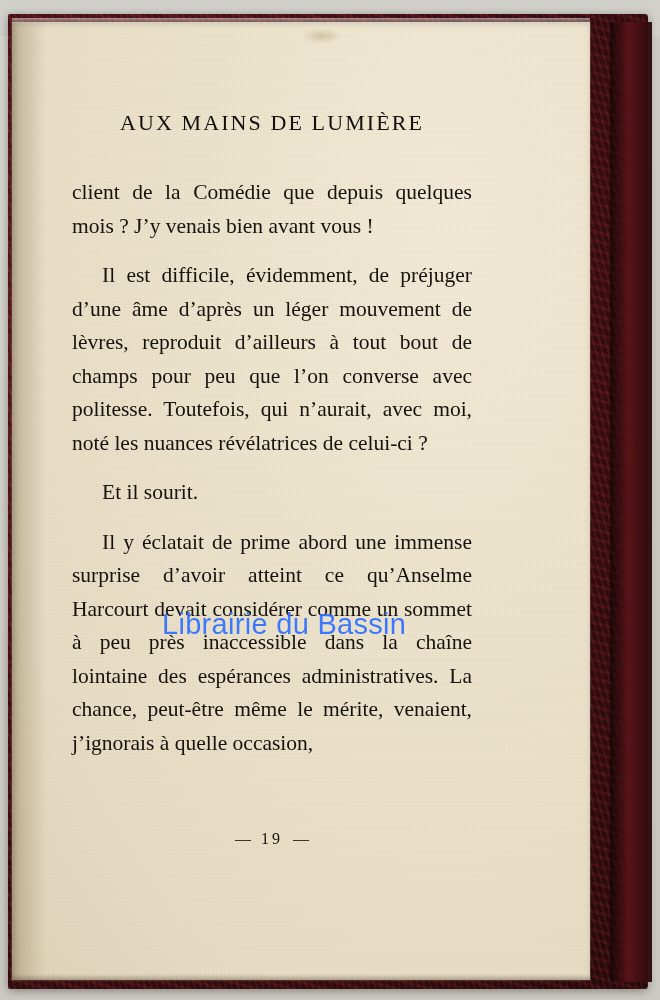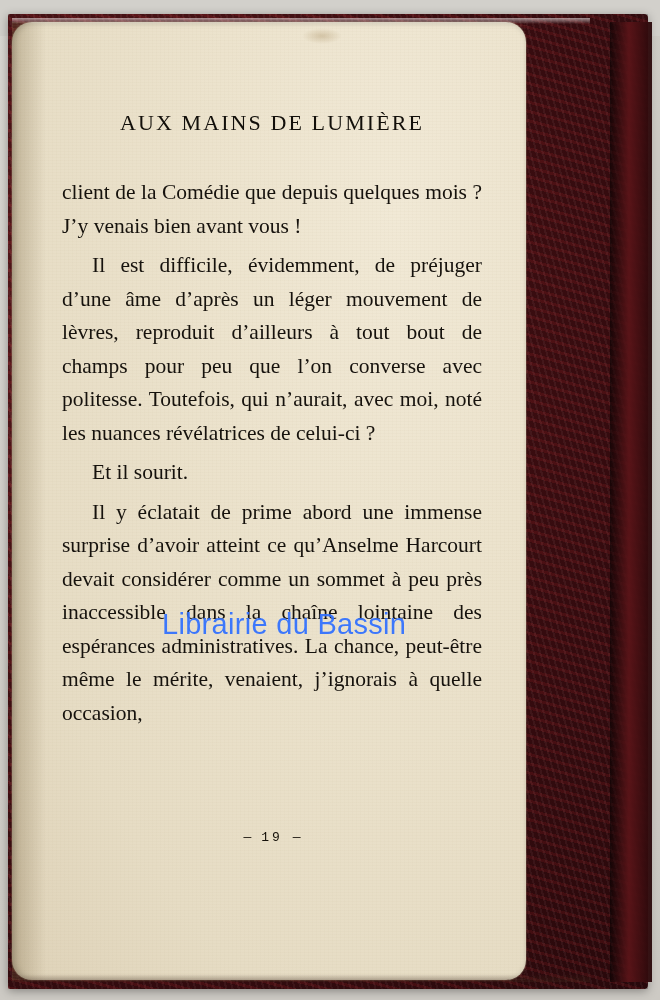--- a/index.html
+++ b/index.html
@@ -63,26 +63,25 @@
     width: 42px;
     height: 960px;
     background: linear-gradient(to right, rgba(0,0,0,0.55), rgba(90,20,24,0.95) 45%, rgba(40,8,10,0.95));
   }
 
   
   .page {
     position: absolute;
     left: 12px;
     top: 22px;
-    width: 514px;
+    width: 578px;
     height: 958px;
     background:
       radial-gradient(ellipse at 75% 20%, #f1e9d6 0%, #ece3cd 35%, #e6dcc4 75%, #ded2b8 100%);
     box-shadow: 2px 0 6px rgba(0,0,0,0.25) inset, 0 0 0 1px rgba(160,145,115,0.25);
-    border-radius: 20px;
   }
   .page-grain {
     position: absolute;
     inset: 0;
     background:
       repeating-linear-gradient(0deg, rgba(190,175,140,0.05) 0 1px, rgba(255,255,255,0.0) 1px 3px),
       repeating-linear-gradient(90deg, rgba(190,175,140,0.045) 0 1px, rgba(255,255,255,0.0) 1px 4px);
     pointer-events: none;
   }
   
@@ -113,41 +112,40 @@
     font-size: 22px;
     letter-spacing: 2.1px;
     text-align: center;
     margin: 0 0 40px 0;
     color: #120f0a;
     font-weight: 400;
     white-space: nowrap;
   }
 
   .para {
-    margin: 6px;
+    margin: 16px;
     font-size: 21.5px;
     line-height: 33.5px;
     text-align: justify;
     text-justify: inter-word;
     color: #16120d;
     -webkit-font-smoothing: antialiased;
   }
   .para + .para { margin-top: 0; }
   .indent { text-indent: 30px; }
 
   .folio {
     position: absolute;
     left: 44px;
     top: 808px;
     width: 432px;
     text-align: center;
-    font-size: 13px;
+    font-size: 16px;
     letter-spacing: 3px;
     color: #141009;
-    font-family: Liberation Mono, monospace;
   }
   .folio .dash { letter-spacing: 0; padding: 0 10px; }
 
   
   .watermark {
     position: absolute;
     left: 162px;
     top: 608px;
     width: 420px;
     font-family: "Liberation Sans", sans-serif;

